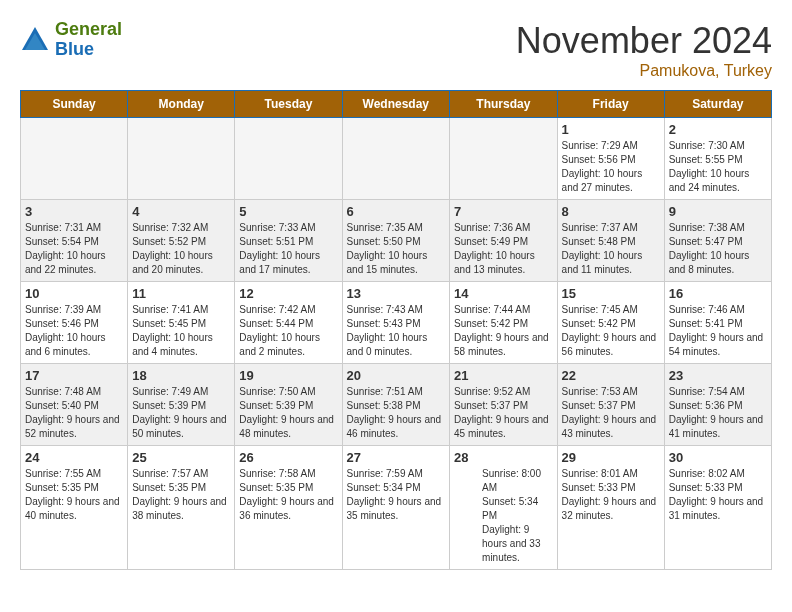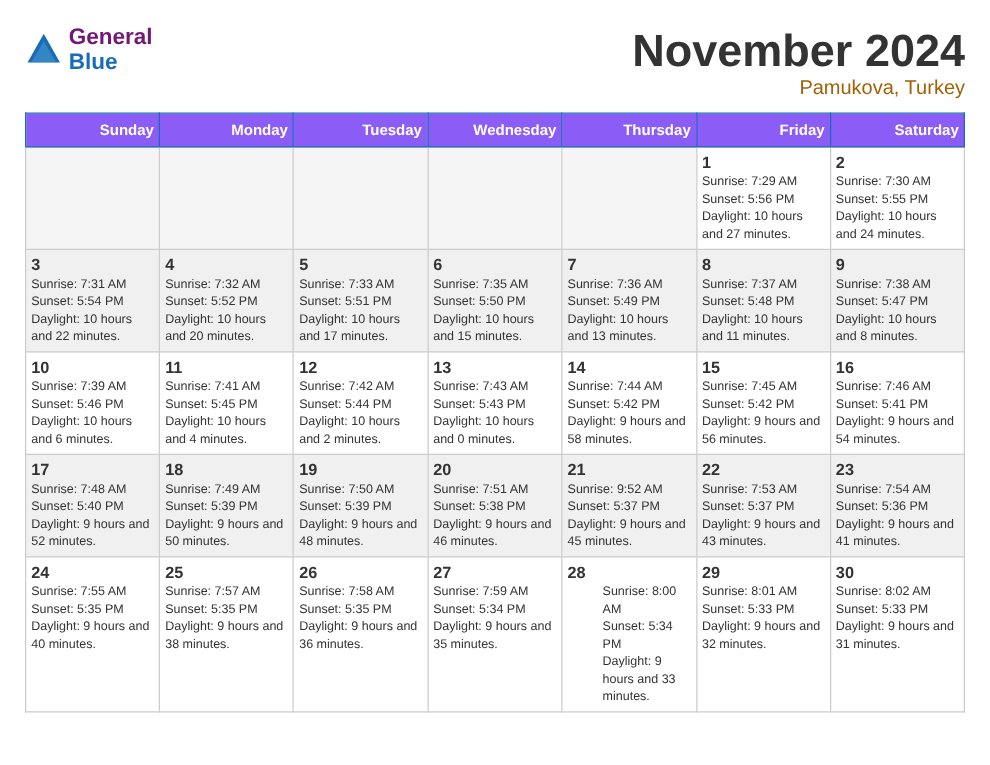--- a/index.html
+++ b/index.html
@@ -21,54 +21,54 @@
       align-items: center;
     }
     .logo-text {
       display: flex;
       flex-direction: column;
       line-height: 1.1;
     }
     .logo-general {
       font-size: 18px;
       font-weight: bold;
-      color: #701a75;
+      color: #4d7c0f;
     }
     .logo-blue {
       font-size: 18px;
       font-weight: bold;
       color: #1a6db5;
     }
     .logo-icon {
       width: 30px;
       height: 30px;
       margin-right: 5px;
     }
     .title-block {
       text-align: right;
     }
     .month-title {
       font-size: 36px;
-      font-weight: bold;
+      font-weight: normal;
       color: #333;
     }
     .location {
       font-size: 16px;
       color: #a16207;
     }
     .calendar {
       width: 100%;
       border-collapse: collapse;
     }
     .calendar th {
-      background: #8b5cf6;
+      background: #a16207;
       color: #fff;
       font-size: 12px;
       padding: 6px 4px;
-      text-align: right;
+      text-align: center;
       border: 1px solid #1a6db5;
     }
     .calendar td {
       vertical-align: top;
       border: 1px solid #ccc;
       padding: 4px;
       width: 108px;
       min-height: 80px;
       font-size: 10px;
       color: #333;

